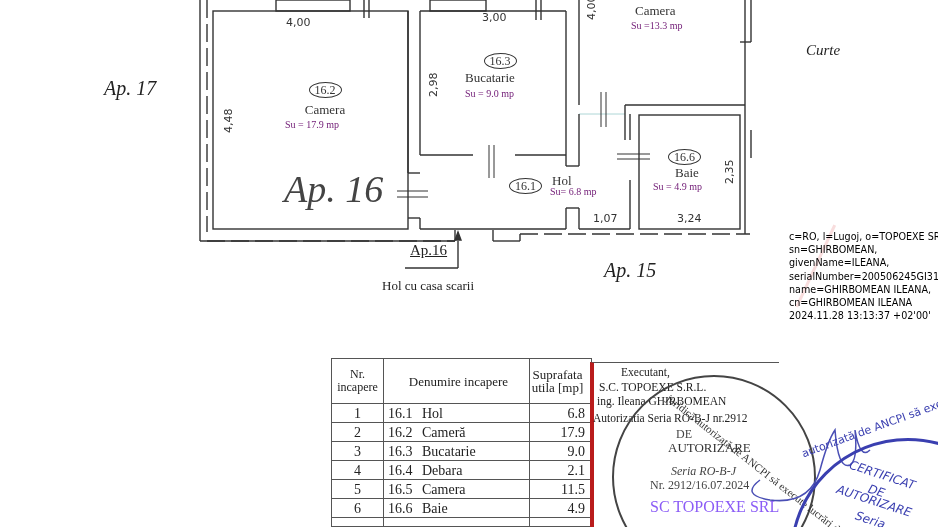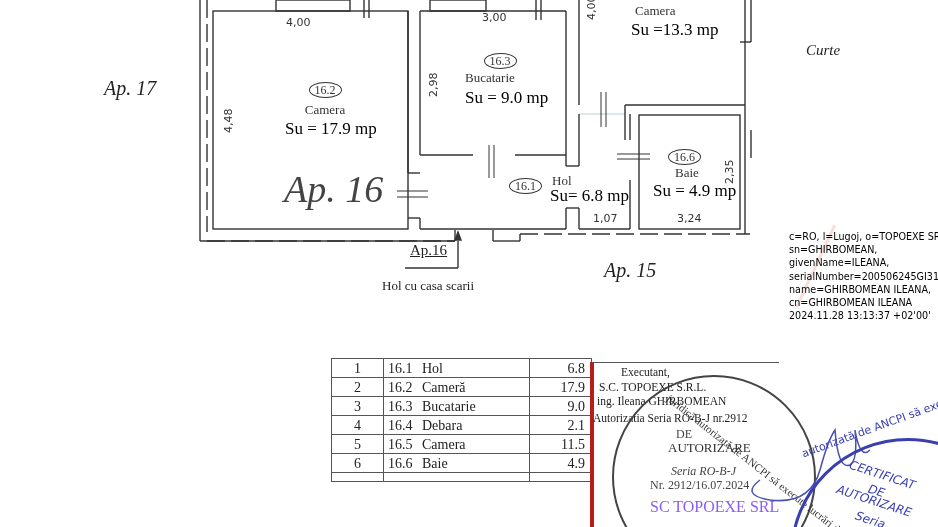--- a/index.html
+++ b/index.html
@@ -4,21 +4,21 @@
 <style>
   html, body { margin:0; padding:0; background:#ffffff; }
   body { width:938px; height:527px; position:relative; overflow:hidden; font-family:"Liberation Serif", serif; color:#222; }
   .abs { position:absolute; }
   svg.plan { position:absolute; left:0; top:0; }
   .lbl-serif { font-family:"Liberation Serif", serif; }
   .lbl-sans { font-family:"DejaVu Sans", sans-serif; }
   .ap-big { font-style:italic; font-size:38px; color:#444; }
   .ap-med { font-style:italic; font-size:20px; color:#222; }
   .room-name { font-size:13px; color:#333; text-align:center; }
-  .room-area { font-size:17px; color:#000000; }
+  .room-area { font-size:10px; color:#701a75; }
   .dim { font-family:"DejaVu Sans", sans-serif; font-size:11px; color:#333; }
   .dim-v { transform:rotate(-90deg); transform-origin:left top; }
   .oval { border:1px solid #333; border-radius:50%; font-size:12px; padding:0 5px; line-height:14px; color:#333; }
   .sig { font-family:"DejaVu Sans", sans-serif; font-size:9.6px; line-height:13.2px; color:#000; white-space:nowrap; }
   table.rooms { position:absolute; left:331px; top:358px; border-collapse:collapse; font-family:"Liberation Serif", serif; color:#222; }
   table.rooms td, table.rooms th { border:1px solid #555; padding:0; }
   table.rooms th { font-weight:normal; font-size:12px; line-height:13px; height:44px; vertical-align:middle; }
   table.rooms td { font-size:14px; height:18px; line-height:17px; }
   .c-nr { width:51px; text-align:center; }
   .c-name { width:141px; text-align:left; padding-left:4px !important; }
@@ -153,20 +153,25 @@
   <div>sn=GHIRBOMEAN,</div>
   <div>givenName=ILEANA,</div>
   <div>serialNumber=200506245GI317,</div>
   <div>name=GHIRBOMEAN ILEANA,</div>
   <div>cn=GHIRBOMEAN ILEANA</div>
   <div>2024.11.28 13:13:37 +02'00'</div>
 </div>
 
 <table class="rooms">
   <tbody>
+      <tr>
+    <th class="c-nr">Nr. incapere</th>
+    <th class="c-name" style="text-align:center;font-size:13px;">Denumire incapere</th>
+    <th class="c-area" style="text-align:center;font-size:13px;">Suprafata utila [mp]</th>
+  </tr>
   <tr>
     <td class="c-nr">1</td>
     <td class="c-name"><span class="c-code">16.1</span><span>Hol</span></td>
     <td class="c-area">6.8</td>
   </tr>
   <tr>
     <td class="c-nr">2</td>
     <td class="c-name"><span class="c-code">16.2</span><span>Cameră</span></td>
     <td class="c-area">17.9</td>
   </tr>

